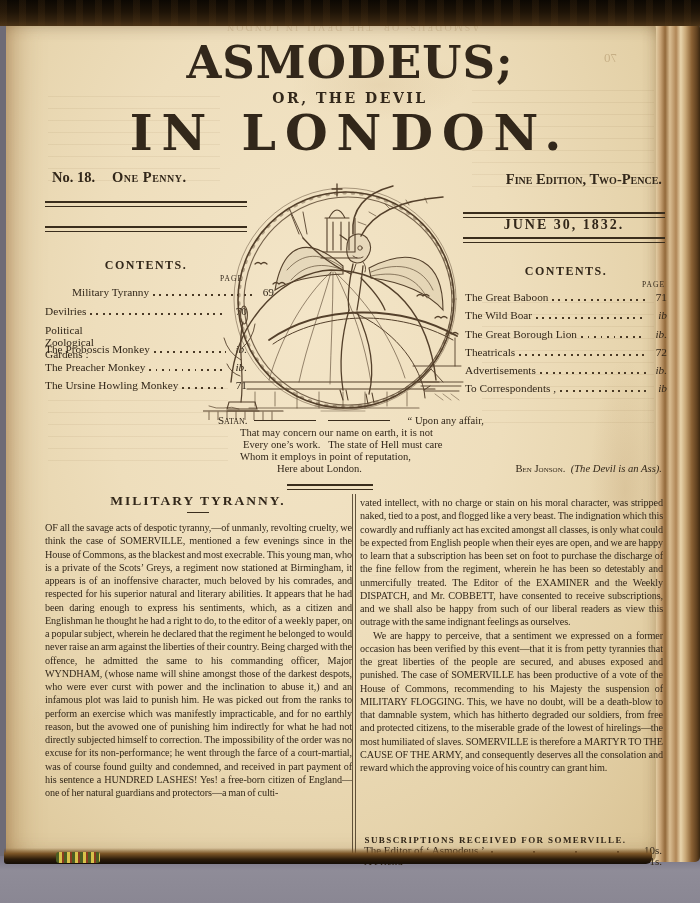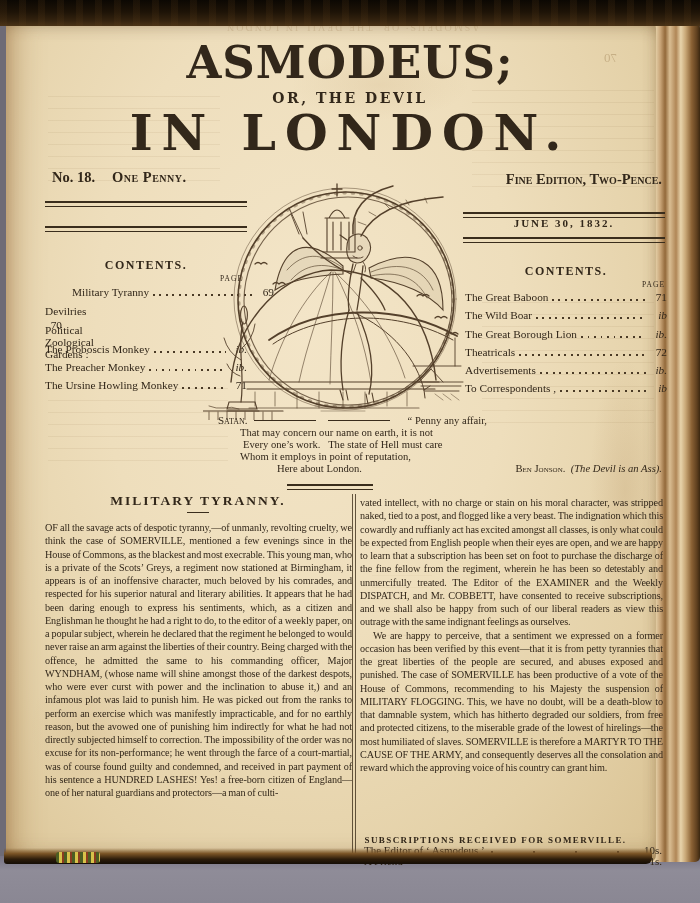--- a/index.html
+++ b/index.html
@@ -99,31 +99,31 @@
     <div class="c t-main" style="left:140px;top:90px;width:420px;font-size:14px;letter-spacing:2.5px;">OR, THE DEVIL</div>
 
     <div class="c meta" style="left:52px;top:169px;font-weight:bold;">No. 18.</div>
     <div class="c meta sc" style="left:112px;top:169px;font-weight:bold;letter-spacing:.5px;">One Penny.</div>
     <div class="c meta sc" style="left:440px;top:171px;width:222px;text-align:right;font-weight:bold;">Fine Edition, Two-Pence.</div>
 
     <div class="c rule2" style="left:45px;top:201px;width:202px;"></div>
     <div class="c rule2" style="left:45px;top:226px;width:202px;"></div>
 
     <div class="c rule2" style="left:463px;top:212px;width:202px;"></div>
-    <div class="c" style="left:463px;top:217px;width:202px;text-align:center;font-weight:bold;font-size:11px;letter-spacing:2px;">JUNE 30, 1832.</div>
+    <div class="c" style="left:463px;top:217px;width:202px;text-align:center;font-weight:bold;font-size:14px;letter-spacing:2px;">JUNE 30, 1832.</div>
     <div class="c rule2" style="left:463px;top:237px;width:202px;"></div>
 
     <div class="c toc-head" style="left:45px;top:258px;width:202px;">CONTENTS.</div>
     <div class="c toc-pagelab" style="left:45px;top:274px;width:198px;">PAGE</div>
     <div class="c toc-row" style="left:33px;top:286px;width:202px;margin-left:39px;">
         <span>Military Tyranny</span>
         <span class="toc-dots"></span>
         <span class="toc-page">69</span>
       </div>
-    <div class="c toc-row" style="left:45px;top:305px;width:202px;flex-direction:column;">
+    <div class="c toc-row" style="left:45px;top:305px;width:202px;">
         <span>Devilries</span>
         <span class="toc-dots"></span>
         <span class="toc-page">70</span>
       </div>
     <div class="c toc-row no-dots" style="left:45px;top:324px;width:202px;gap:48px;">
         <span>Political Zoological Gardens :</span>
         <span class="toc-dots"></span>
         <span class="toc-page"></span>
       </div>
     <div class="c toc-row" style="left:45px;top:343px;width:202px;">
@@ -228,21 +228,21 @@
       <path d="M6 234 v14 M15 234 v14 M24 234 v14 M33 234 v14 M42 234 v14 M51 234 v14 M60 234 v14 M69 234 v14" stroke-width=".9" opacity=".85"></path>
 
       <path d="M210 188 h48 M216 204 l12 -13 l12 13 M214 204 h46 M218 208 h40 M222 213 h34" stroke-width=".9"></path>
       <path d="M252 160 v28" stroke-width=".9"></path>
       <path d="M232 216 l8 6 m0 -6 l8 6 m0 -6 l8 6" stroke-width=".7" opacity=".7"></path>
 
       <path d="M112 228 h56 M118 233 h44" stroke-width=".7" opacity=".6"></path>
       <path d="M6 228 q7 3 15 2 q8 -2 15 1" stroke-width=".7"></path>
     </svg>
 
-    <div class="c epi" style="left:218px;top:414px;"><span class="sc" style="font-size:11px;">Satan.</span><span class="dashline"></span><span>“ Penny any affair,</span></div>
+    <div class="c epi" style="left:218px;top:414px;"><span class="sc" style="font-size:11px;">Satan.</span><span class="dashline"></span><span>“ Upon any affair,</span></div>
     <div class="c epi" style="left:240px;top:427px;">That may concern our name on earth, it is not</div>
     <div class="c epi" style="left:243px;top:439px;">Every one’s work.   The state of Hell must care</div>
     <div class="c epi" style="left:240px;top:451px;">Whom it employs in point of reputation,</div>
     <div class="c epi" style="left:240px;top:463px;margin-left:37px;">Here about London.</div>
     <div class="c epi" style="left:420px;top:463px;width:242px;text-align:right;"><span class="sc">Ben Jonson.</span><span>&nbsp;&nbsp;</span><span class="ital">(The Devil is an Ass).</span></div>
 
     <div class="c rule2" style="left:287px;top:484px;width:86px;"></div>
 
     <div class="c art-title" style="left:45px;top:493px;width:306px;">MILITARY TYRANNY.</div>
     <div class="c" style="left:187px;top:512px;width:22px;border-top:1.6px solid #3a2d1c;"></div>

